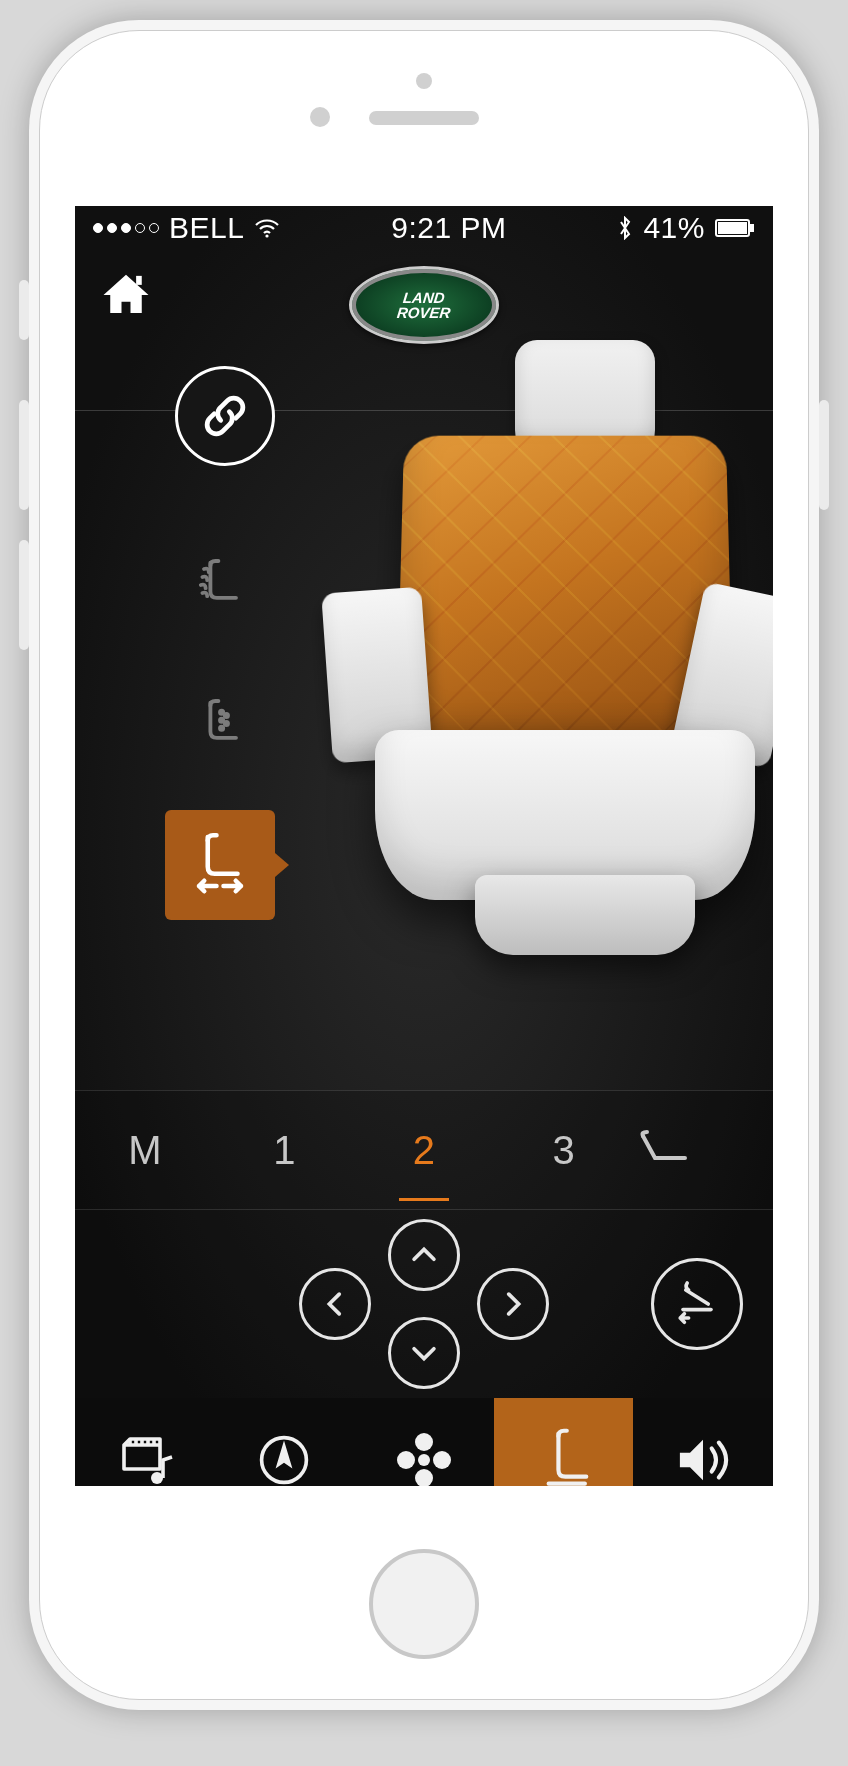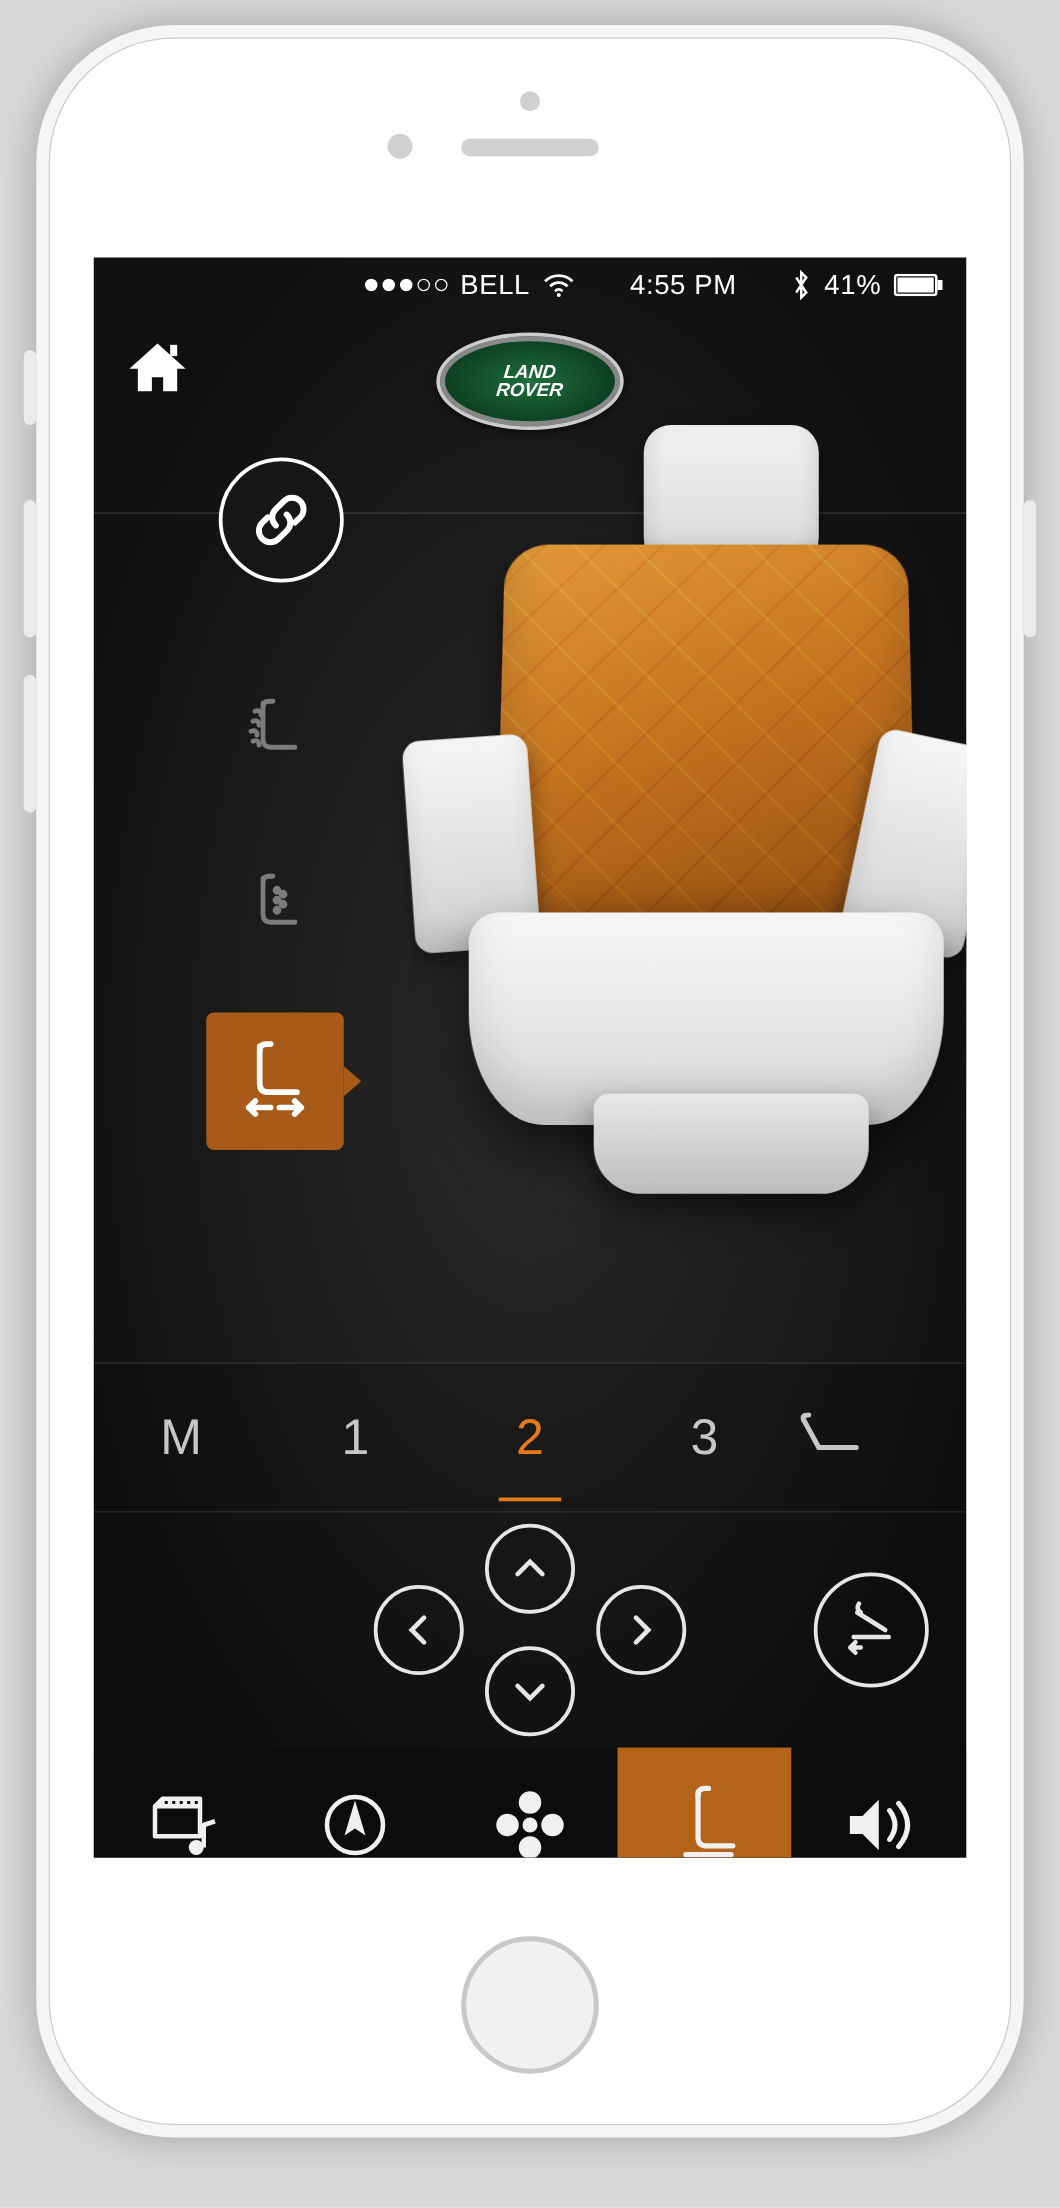--- a/index.html
+++ b/index.html
@@ -27,22 +27,22 @@
 
   
   .screen {
     position: absolute; top: 175px; left: 35px; right: 35px; height: 1280px;
     background: radial-gradient(ellipse at center, #2a2a2a 0%, #101010 80%);
     overflow: hidden;
   }
 
   
   .status-bar {
-    height: 44px; display:flex; align-items:center; justify-content:flex-end;
-    padding: 0 18px; color:#fff; font-size: 22px; letter-spacing:.5px;gap:44px;
+    height: 44px; display:flex; align-items:center; justify-content:space-between;
+    padding: 0 18px; color:#fff; font-size: 30px; letter-spacing:.5px;gap:44px;
   }
   .status-left, .status-right { display:flex; align-items:center; gap:10px; }
   .dots { display:flex; gap:4px; }
   .dots span { width:10px; height:10px; border:1.5px solid #fff; border-radius:50%; }
   .dots span.filled { background:#fff; }
   .wifi, .bt, .batt { display:inline-flex; }
 
   
   .header { position:relative; height:110px; display:flex; align-items:center; justify-content:center; }
   .home-icon { position:absolute; left:24px; top:18px; color:#fff; }
@@ -169,21 +169,21 @@
           <span>BELL</span>
           <span class="wifi">
             <svg width="26" height="20" viewBox="0 0 26 20" fill="none" stroke="#fff" stroke-width="2.2">
               <path d="M2 7 C8 1 18 1 24 7"></path>
                 <path d="M6 11 C10 7 16 7 20 11"></path>
                 <path d="M10 15 C12 13 14 13 16 15"></path>
                 <circle cx="13" cy="18" r="1.6" fill="#fff" stroke="none"></circle>
             </svg>
           </span>
         </div>
-        <div>4:55 PM</div>
+        <div>9:21 PM</div>
         <div class="status-right">
           <span class="bt">
             <svg width="16" height="24" viewBox="0 0 16 24" fill="none" stroke="#fff" stroke-width="2">
               <path d="M4 6 L12 18 L8 22 L8 2 L12 6 L4 18"></path>
             </svg>
           </span>
           <span>41%</span>
           <span class="batt">
             <svg width="40" height="18" viewBox="0 0 40 18">
               <rect x="1" y="1" width="33" height="16" rx="2" fill="none" stroke="#fff" stroke-width="2"></rect>

